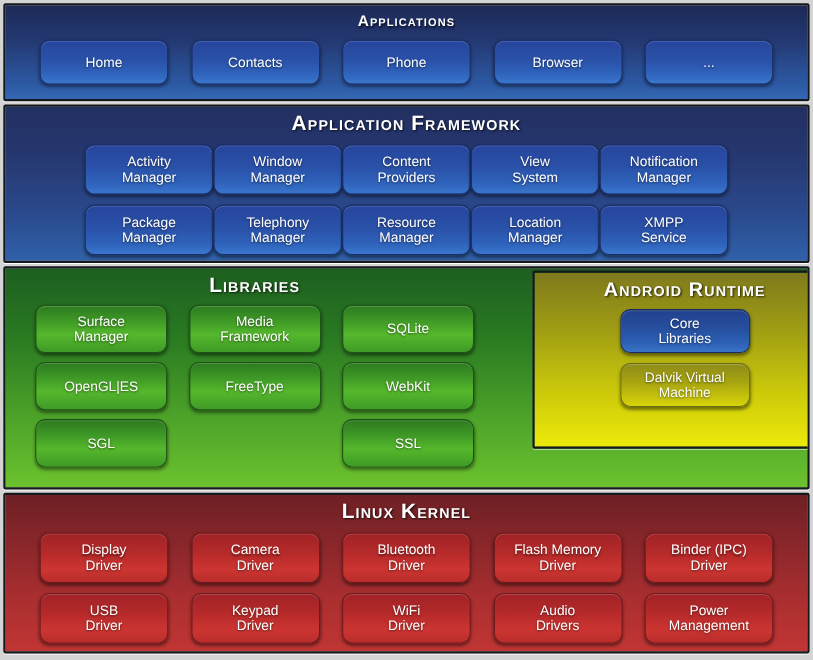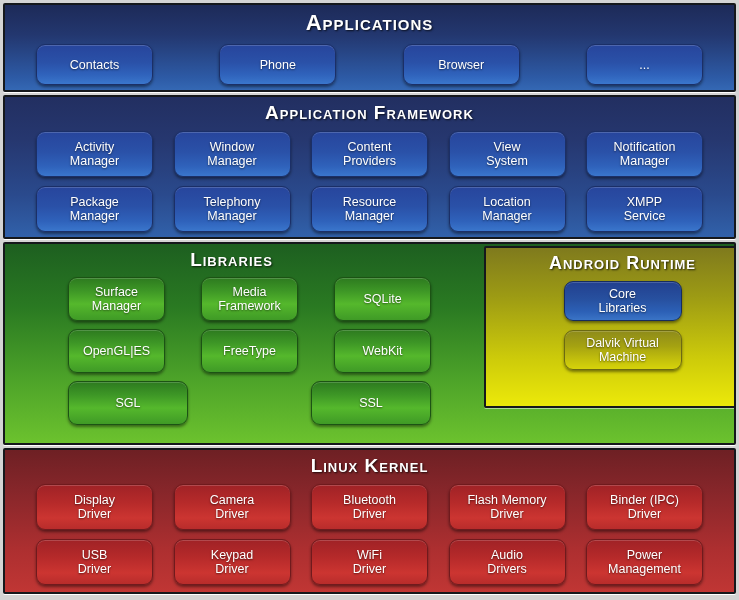--- a/index.html
+++ b/index.html
@@ -45,35 +45,35 @@
     white-space:pre-line;
     text-shadow:0 1px 2px rgba(0,0,0,.55);
     box-shadow:0 2px 3px rgba(0,0,0,.45), inset 0 1px 0 rgba(255,255,255,.18);
   }
 
   
   #applications{
     height:89px;
     background:linear-gradient(to bottom,#1d2a58 0%,#23376f 35%,#2d5aa5 85%,#3468b4 100%);
   }
-  #applications .layer-title{padding-top:7px;font-size:22px;}
+  #applications .layer-title{padding-top:7px;font-size:14px;}
   #applications .row{padding:10px 31px 0 31px;}
   #applications .btn{
     width:117px;height:41px;
     background:linear-gradient(to bottom,#27459c 0%,#2a51a8 45%,#2f62bb 75%,#3a76cc 100%);
     border:1px solid #1b2f67;
   }
 
   
   #framework{
     height:144px;
     background:linear-gradient(to bottom,#222f61 0%,#26376f 30%,#2a4a8d 70%,#3161aa 100%);
   }
   #framework .layer-title{padding-top:6px;font-size:19px;}
-  #framework .row{padding:9px 31px 0 31px;}
+  #framework .row{padding:9px 31px 0 31px;justify-content:center;}
   #framework .btn{
     width:117px;height:46px;
     background:linear-gradient(to bottom,#27459c 0%,#2a51a8 45%,#2f62bb 78%,#3a76cc 100%);
     border:1px solid #1b2f67;
   }
 
   
   #middle{
     position:relative;height:203px;
     border:2px solid #15181c;
@@ -86,21 +86,20 @@
   #libraries{
     position:absolute;left:0;top:0;width:453px;height:100%;
     box-sizing:border-box;
   }
   #libraries .layer-title{padding-top:6px;font-size:19px;}
   #libraries .row{padding:8px 27px 0 27px;}
   #libraries .btn{
     width:120px;height:44px;
     background:linear-gradient(to bottom,#2d7a1f 0%,#3d9626 30%,#55b82c 62%,#3f9a26 100%);
     border:1px solid #1c5314;
-    margin-left:36px;
   }
 
   #runtime{
     position:absolute;left:479px;top:2px;width:277px;height:162px;
     box-sizing:border-box;
     border:2px solid #15181c;
     border-radius:2px;
     background:linear-gradient(to bottom,#7f7a1d 0%,#9c9a14 30%,#cdcb0a 70%,#ece90a 100%);
     box-shadow:0 1px 0 rgba(255,255,255,.5);
     overflow:hidden;
@@ -133,20 +132,21 @@
   .gap{height:3px;}
 </style>
 </head>
 <body>
 
 <div class="diagram">
 
   <section class="layer" id="applications">
     <div class="layer-title">Applications</div>
     <div class="row">
+      <div class="btn">Home</div>
       <div class="btn">Contacts</div>
       <div class="btn">Phone</div>
       <div class="btn">Browser</div>
       <div class="btn">...</div>
     </div>
   </section>
 
   <div class="gap"></div>
 
   <section class="layer" id="framework">

